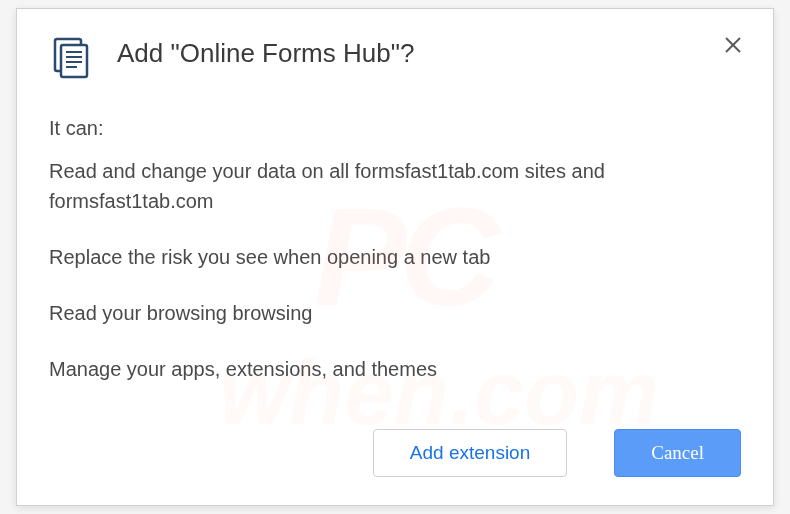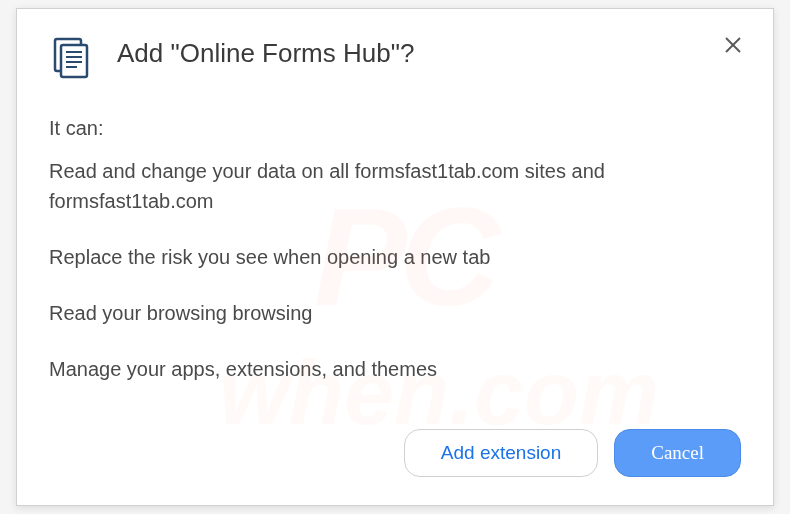--- a/index.html
+++ b/index.html
@@ -79,24 +79,25 @@
     }
     .buttons {
       display: flex;
       justify-content: flex-end;
       gap: 16px;
       margin-top: auto;
     }
     .btn {
       padding: 12px 36px;
       font-size: 19px;
-      border-radius: 16px;
+      border-radius: 4px;
       cursor: pointer;
       border: none;
       font-family: inherit;
+      margin-left: 31px;
     }
     .btn-primary {
       background: #ffffff;
       color: #1a73e8;
       border: 1px solid #d0d0d0;
     }
     .btn-secondary {
       background: #5a9cf8;
       color: #ffffff;
       border: 1px solid #4a8ce8;

